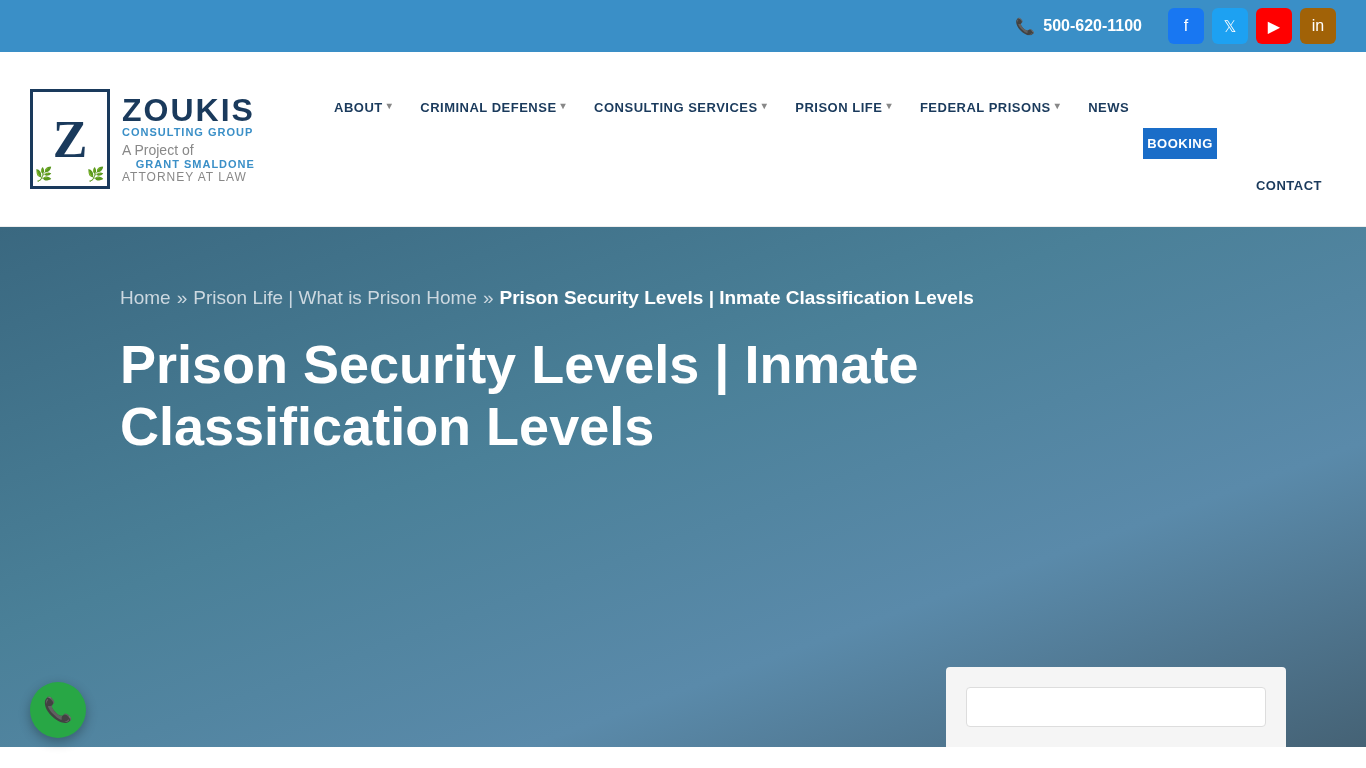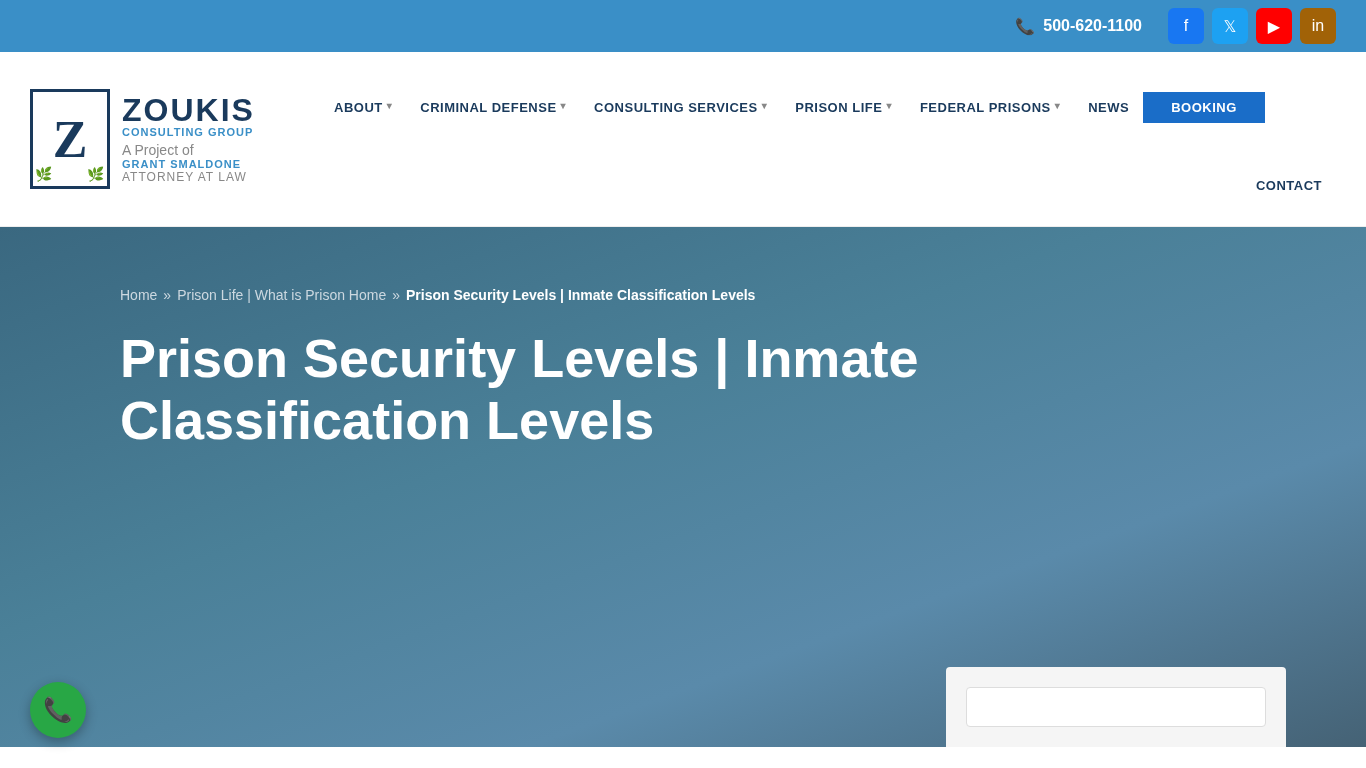--- a/index.html
+++ b/index.html
@@ -114,20 +114,21 @@
     .logo-project {
       font-size: 14px;
       color: #888;
       margin-top: 4px;
     }
     .logo-grant {
       font-size: 11px;
       color: #3a8fc7;
       font-weight: bold;
       letter-spacing: 1px;
+      text-align: right;
     }
     .logo-attorney {
       font-size: 12px;
       color: #888;
       letter-spacing: 1px;
     }
 
     .nav-links {
       display: flex;
       align-items: flex-start;
@@ -151,22 +152,23 @@
       cursor: pointer;
       white-space: nowrap;
     }
     .nav-item .chevron {
       font-size: 10px;
       color: #888;
     }
     .nav-item.booking {
       background: #1a6dc8;
       color: white;
-      padding: 8px 28px;
+      padding: 8px 4px;
       border-radius: 0;
+      margin-top: 36px;
     }
     .nav-item.contact {
       margin-top: 17px;
     }
 
     
     .nav-second-row {
       position: absolute;
       bottom: 25px;
       right: 30px;
@@ -182,21 +184,21 @@
     }
     .hero::before {
       content: '';
       position: absolute;
       top: 0; right: 0; bottom: 0; left: 0;
       background: linear-gradient(160deg, #3a6880 0%, #4a8098 40%, #5a8aaa 70%, #456275 100%);
     }
     .breadcrumb {
       position: relative;
       color: #ccd8e0;
-      font-size: 14px;
+      font-size: 19px;
       margin-bottom: 24px;
       display: flex;
       align-items: center;
       gap: 6px;
       flex-wrap: wrap;
     }
     .breadcrumb a {
       color: #ccd8e0;
       text-decoration: none;
     }

